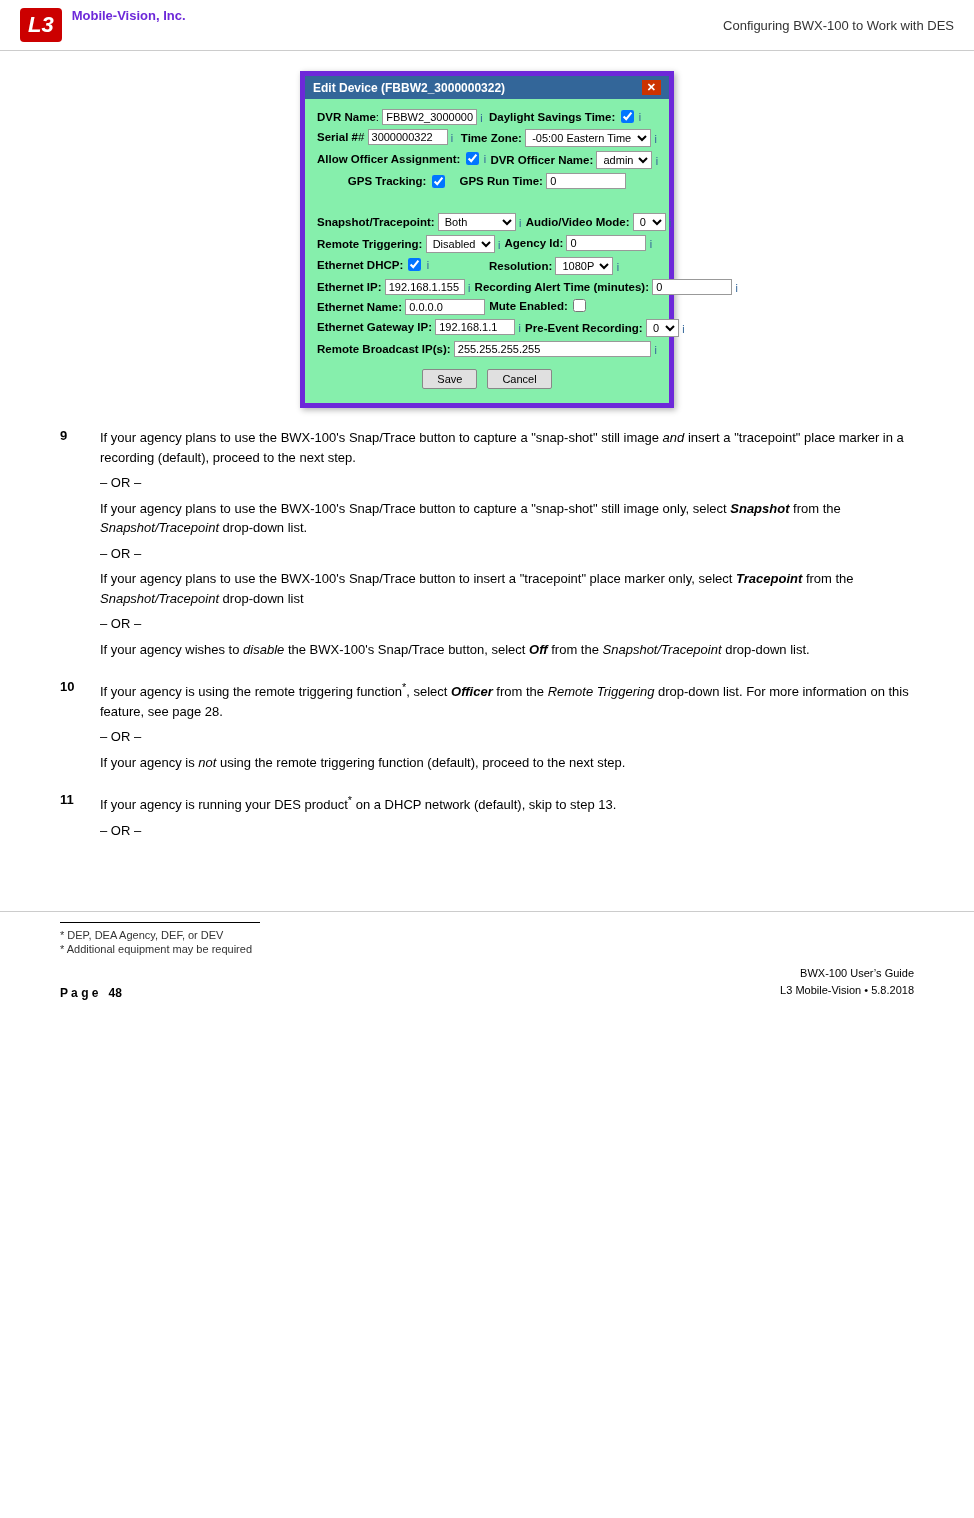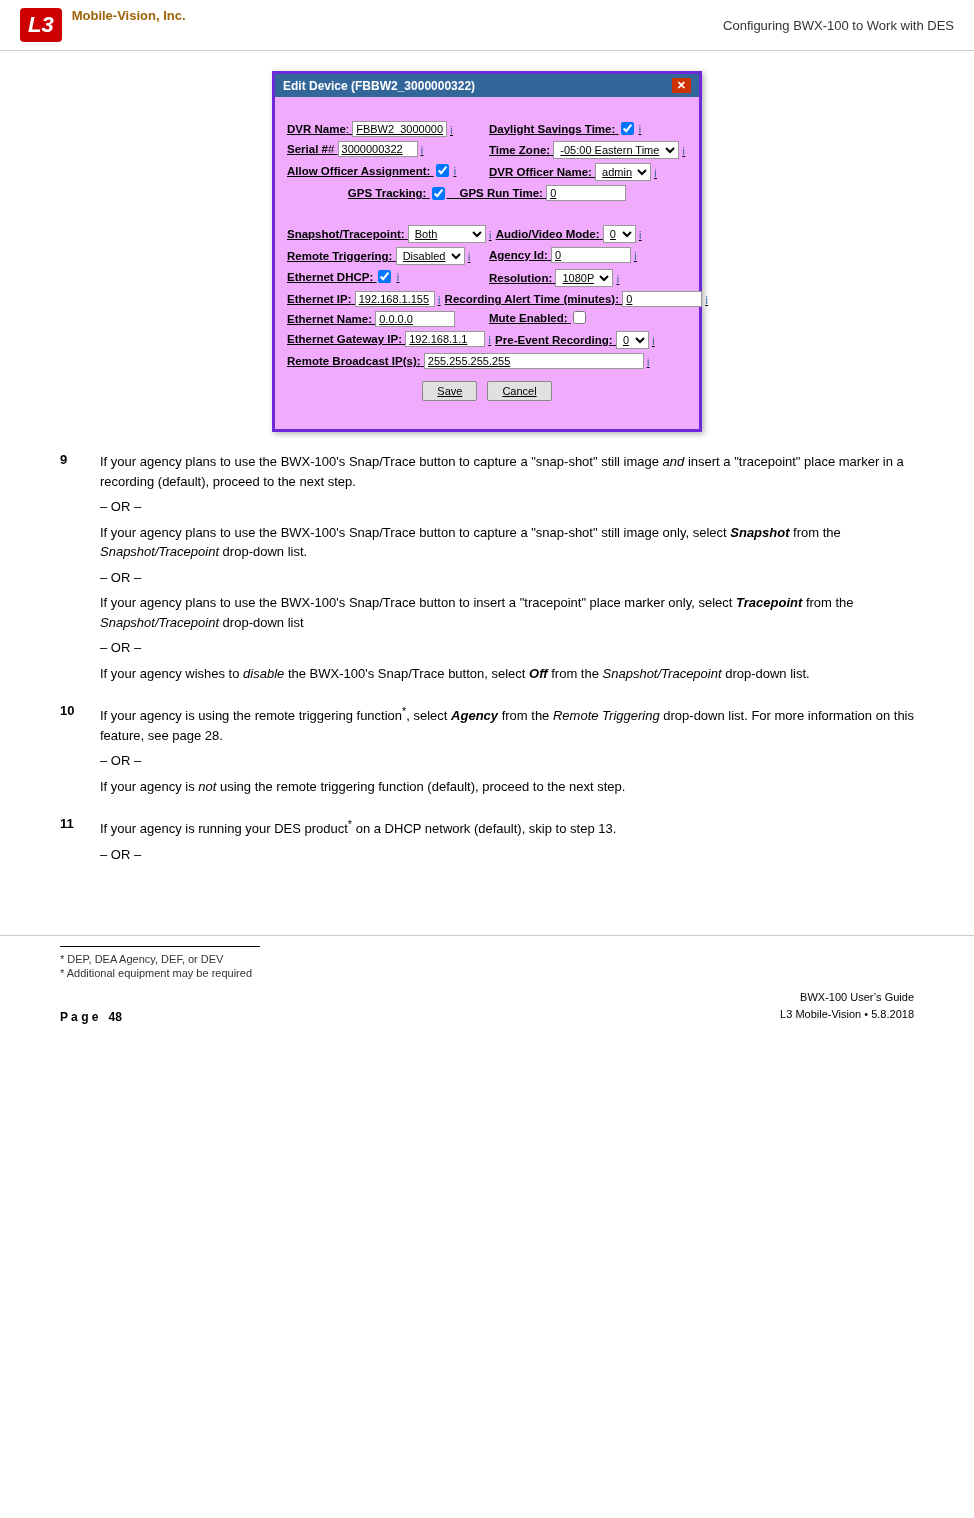--- a/index.html
+++ b/index.html
@@ -29,43 +29,43 @@
       color: white;
       font-size: 22px;
       font-weight: bold;
       padding: 4px 8px;
       border-radius: 4px;
       font-style: italic;
     }
     .company-name {
       font-size: 13px;
       font-weight: bold;
-      color: #a16207;
+      color: #6d28d9;
     }
     .header-title {
       font-size: 13px;
       color: #333;
       font-weight: normal;
     }
 
     
     .page-content {
       padding: 20px 60px 20px 60px;
     }
 
     
     .dialog-wrapper {
       display: flex;
       justify-content: center;
       margin-bottom: 20px;
     }
     .dialog-box {
-      border: 3px solid #6d28d9;
+      border: 5px solid #6d28d9;
       background: #f0f0f0;
-      width: 430px;
+      width: 374px;
       box-shadow: 2px 2px 6px rgba(0,0,0,0.3);
     }
     .dialog-title-bar {
       background: #336699;
       color: white;
       font-size: 12px;
       font-weight: bold;
       padding: 4px 8px;
       display: flex;
       justify-content: space-between;
@@ -74,23 +74,22 @@
     .dialog-close-btn {
       background: #cc3300;
       color: white;
       border: none;
       font-size: 11px;
       padding: 1px 5px;
       cursor: pointer;
       font-weight: bold;
     }
     .dialog-body {
-      padding: 24px 12px;
-      background: #f0abfc;
-      text-decoration: underline;
+      padding: 10px 12px;
+      background: #86efac;
     }
     .dialog-row {
       display: flex;
       align-items: center;
       margin-bottom: 4px;
       font-size: 11.5px;
     }
     .dialog-label {
       font-weight: bold;
       color: #000;
@@ -441,21 +440,21 @@
       <p class="or-line">– OR –</p>
       <p>If your agency plans to use the BWX-100's Snap/Trace button to insert a "tracepoint" place marker only, select <span class="bold">Tracepoint</span> from the <span class="italic">Snapshot/Tracepoint</span> drop-down list</p>
       <p class="or-line">– OR –</p>
       <p>If your agency wishes to <span class="italic">disable</span> the BWX-100's Snap/Trace button, select <span class="bold">Off</span> from the <span class="italic">Snapshot/Tracepoint</span> drop-down list.</p>
     </div>
   </div>
 
   <div class="step-block">
     <div class="step-num">10</div>
     <div class="step-text">
-      <p>If your agency is using the remote triggering function<sup>*</sup>, select <span class="bold">Agency</span> from the <span class="italic">Remote Triggering</span> drop-down list. For more information on this feature, see page 28.</p>
+      <p>If your agency is using the remote triggering function<sup>*</sup>, select <span class="bold">Officer</span> from the <span class="italic">Remote Triggering</span> drop-down list. For more information on this feature, see page 28.</p>
       <p class="or-line">– OR –</p>
       <p>If your agency is <span class="italic">not</span> using the remote triggering function (default), proceed to the next step.</p>
     </div>
   </div>
 
   <div class="step-block">
     <div class="step-num">11</div>
     <div class="step-text">
       <p>If your agency is running your DES product<sup>*</sup> on a DHCP network (default), skip to step 13.</p>
       <p class="or-line">– OR –</p>

